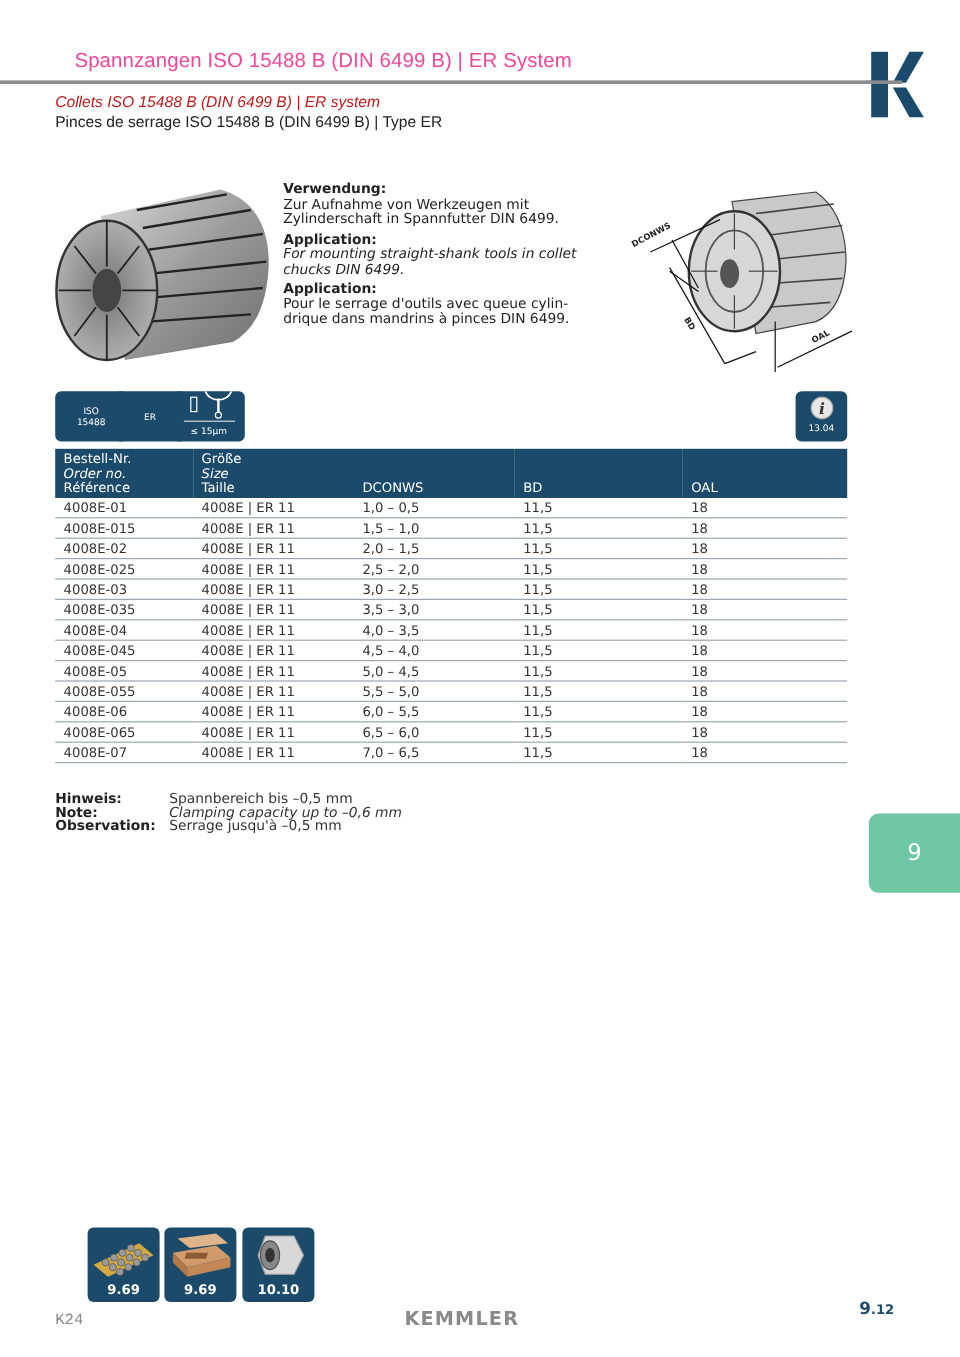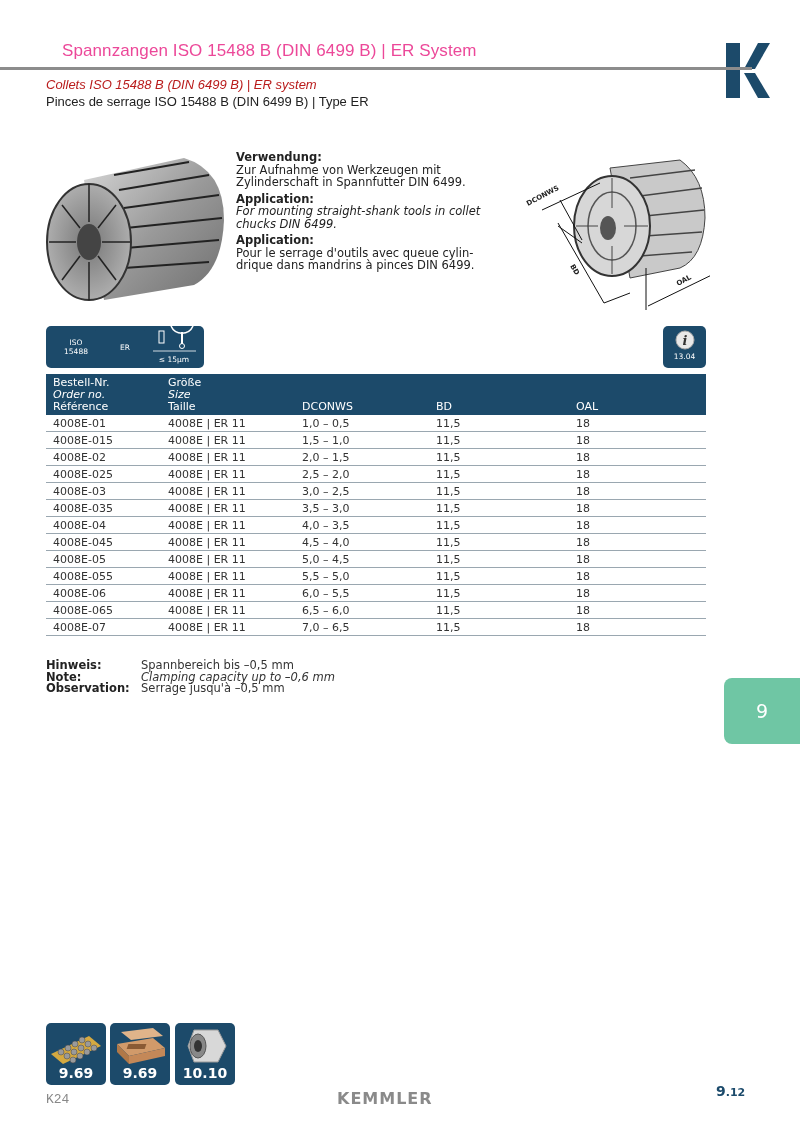--- a/index.html
+++ b/index.html
@@ -41,21 +41,21 @@
   .notes .row { display: flex; }
   .notes .lbl { width: 95px; font-weight: bold; color: #222; }
   .notes .val { color: #333; }
   .notes .it { font-style: italic; }
 
   
   .side-tab { left: 724px; top: 678px; width: 76px; height: 66px; background: #6fc6a4; border-radius: 8px 0 0 8px; color: #fff;
               font-size: 19px; display: flex; align-items: center; justify-content: center; }
 
   
-  .thumb { top: 1023px; width: 60px; height: 62px; background: #1c4a6a; border-radius: 5px; color:#fff; font-size: 14px; text-align:center; }
+  .thumb { top: 1023px; width: 60px; height: 62px; background: #1c4a6a; border-radius: 5px; color:#fff; font-size: 11px; text-align:center;margin-left:27px; }
   .thumb .lbl { position: absolute; bottom: 4px; width: 100%; font-weight: bold; }
   .k24 { left: 46px; top: 1092px; font-size: 13px; color: #888; font-family: Liberation Mono, monospace; }
   .kemmler { left: 337px; top: 1089px; font-size: 16px; font-weight: bold; color: #8a8a8a; letter-spacing: 1px; font-family: "DejaVu Sans", sans-serif; }
   .pagenum { left: 716px; top: 1083px; font-size: 14px; font-weight: bold; color: #1b4a6b; }
   .pagenum small { font-size: 11px; }
 </style>
 </head>
 <body>
 
 <div class="abs title-main">Spannzangen ISO 15488 B (DIN 6499 B) | ER System</div>

